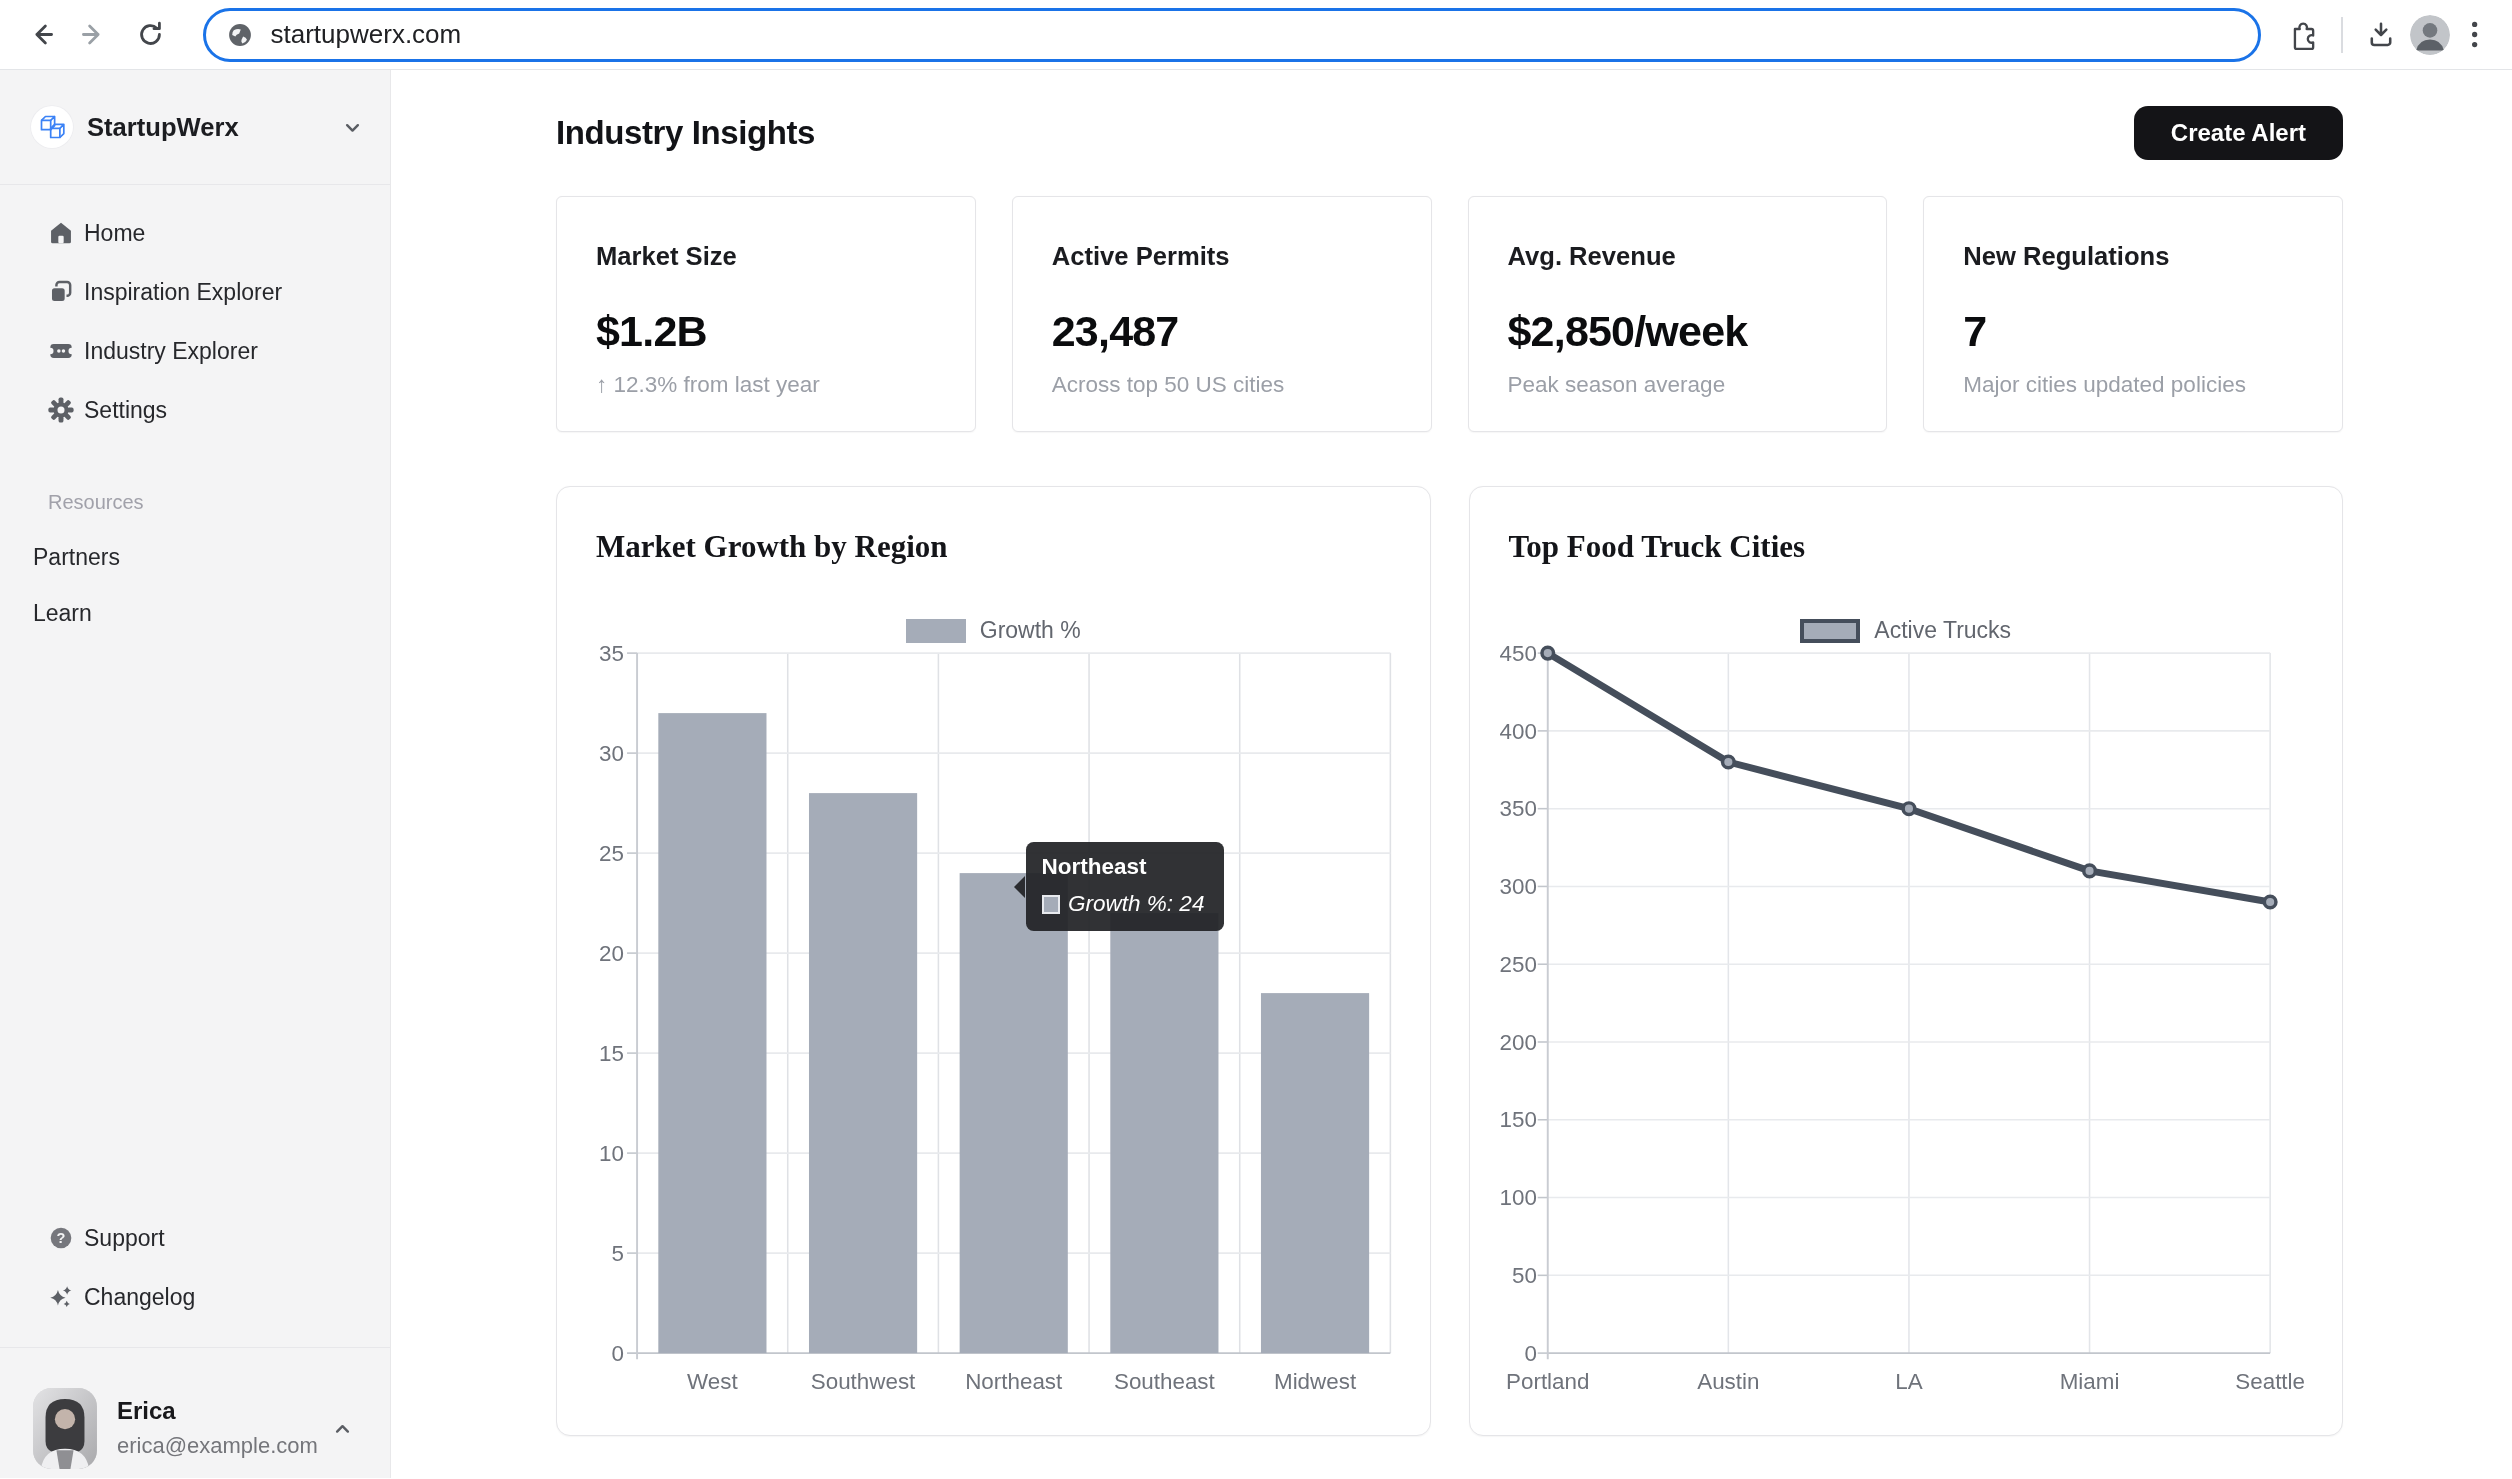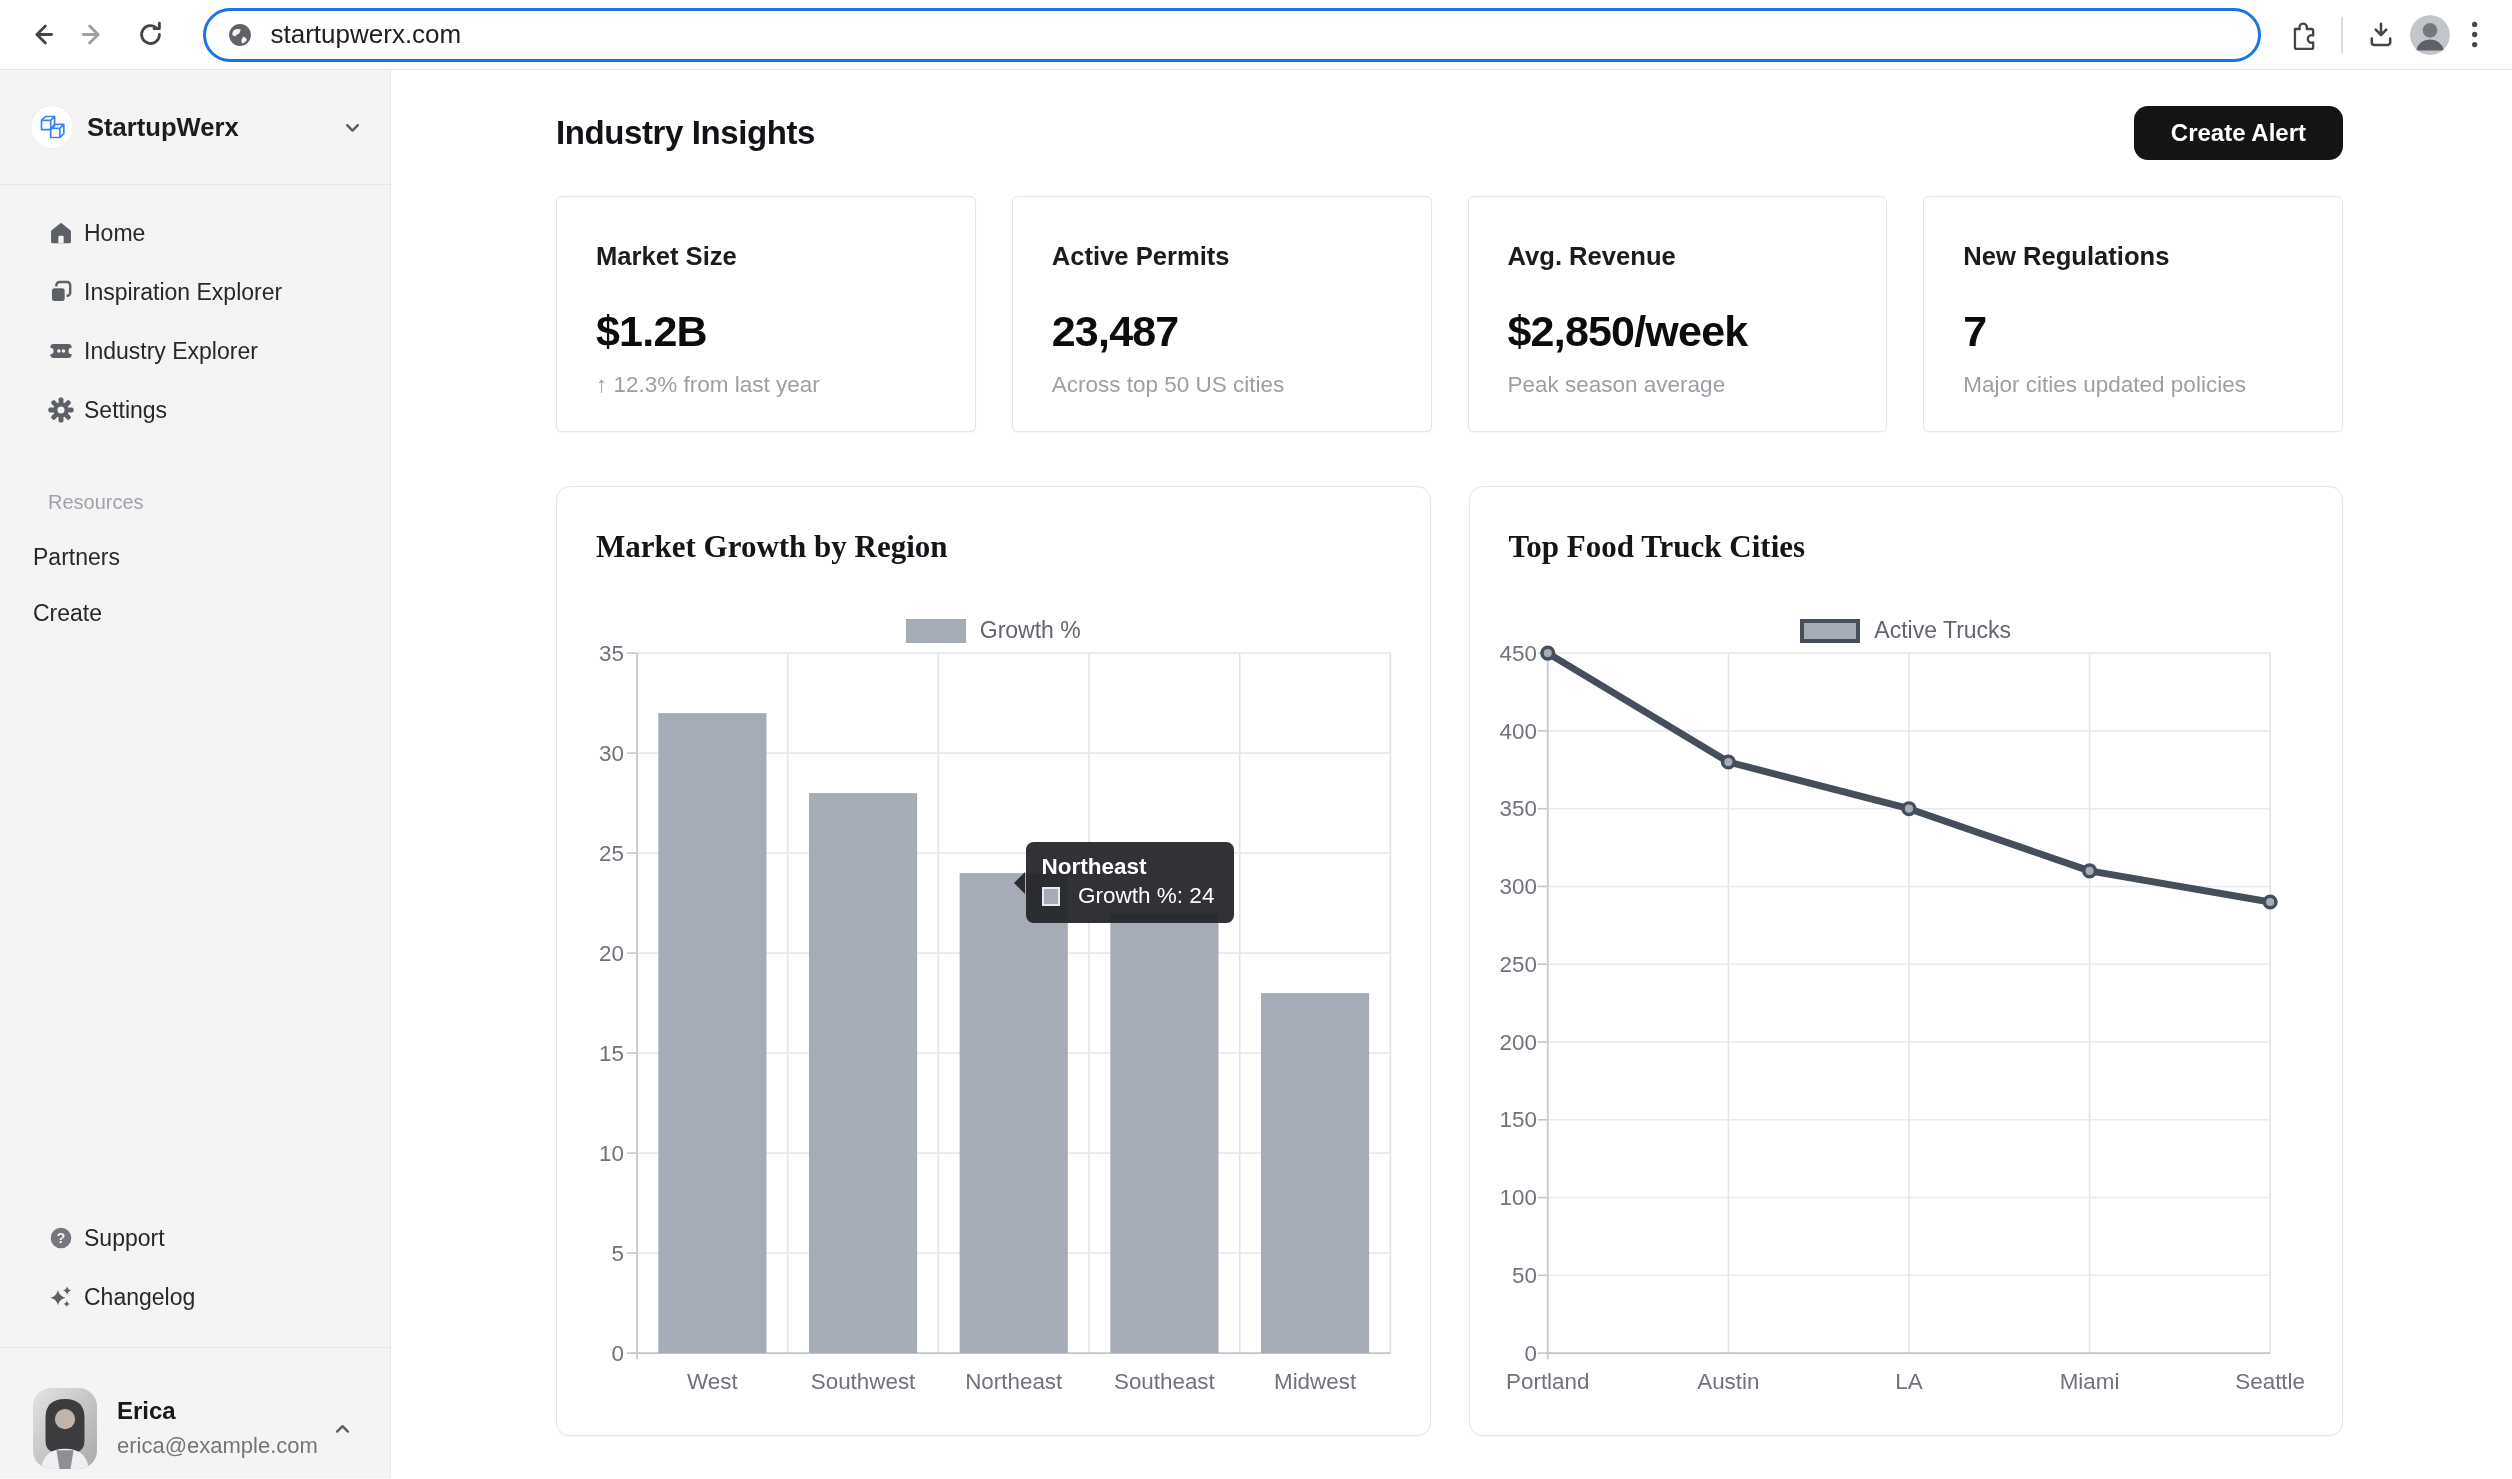--- a/index.html
+++ b/index.html
@@ -67,21 +67,21 @@
   .legend-swatch { width:60px; height:24px; background:#a5acb8; }
   .legend-swatch.line { border:4.6px solid #454e5b; }
   .legend-label { font-size:23px; color:#62666e; }
   svg.plot { position:absolute; inset:0; width:100%; height:100%; }
 
   .tooltip { position:absolute; left:469px; top:355px; background:rgba(33,34,38,.93);
     border-radius:7.7px; padding:12.4px 20px 14px 15.5px; color:#fff; z-index:5; }
   .tooltip:before { content:''; position:absolute; left:-11.6px; top:50%; transform:translateY(-50%);
     border:11.6px solid transparent; border-right-color:rgba(33,34,38,.93); border-left:0; }
   .tt-title { font-size:22.5px; font-weight:700; }
-  .tt-row { margin-top:3px; display:flex; align-items:center; gap:18px; font-size:22.5px; }
+  .tt-row { margin-top:11px; display:flex; align-items:center; gap:8px; font-size:22.5px;font-style:italic; }
   .tt-swatch { width:18.6px; height:18.6px; background:#a5acb8; border:2.3px solid #e8eaee; flex:0 0 auto; }
 </style>
 </head>
 <body>
 
 <div class="chrome">
   <div class="chrome-btn">
     <svg width="31" height="31" viewBox="0 0 40 40">
       <path d="M25 9 L14 20 L25 31 M14 20 H33" fill="none" stroke="#43464b" stroke-width="3.6" stroke-linecap="round" stroke-linejoin="round"></path>
     </svg>
@@ -208,21 +208,21 @@
           </svg>
         </span>
         <span class="lbl">Settings</span>
       </div>
 
       <div class="res-label">Resources</div>
       <div class="plain-row">
         <span>Partners</span>
       </div>
       <div class="plain-row">
-        <span>Create</span>
+        <span>Learn</span>
       </div>
     </div>
 
     <div class="side-spacer"></div>
 
     <div>
       <div class="nav-row">
         <span class="ico">
           <svg viewBox="0 0 34 34" width="26" height="26">
               <circle cx="17" cy="17" r="13.5" fill="#76777d"></circle>

